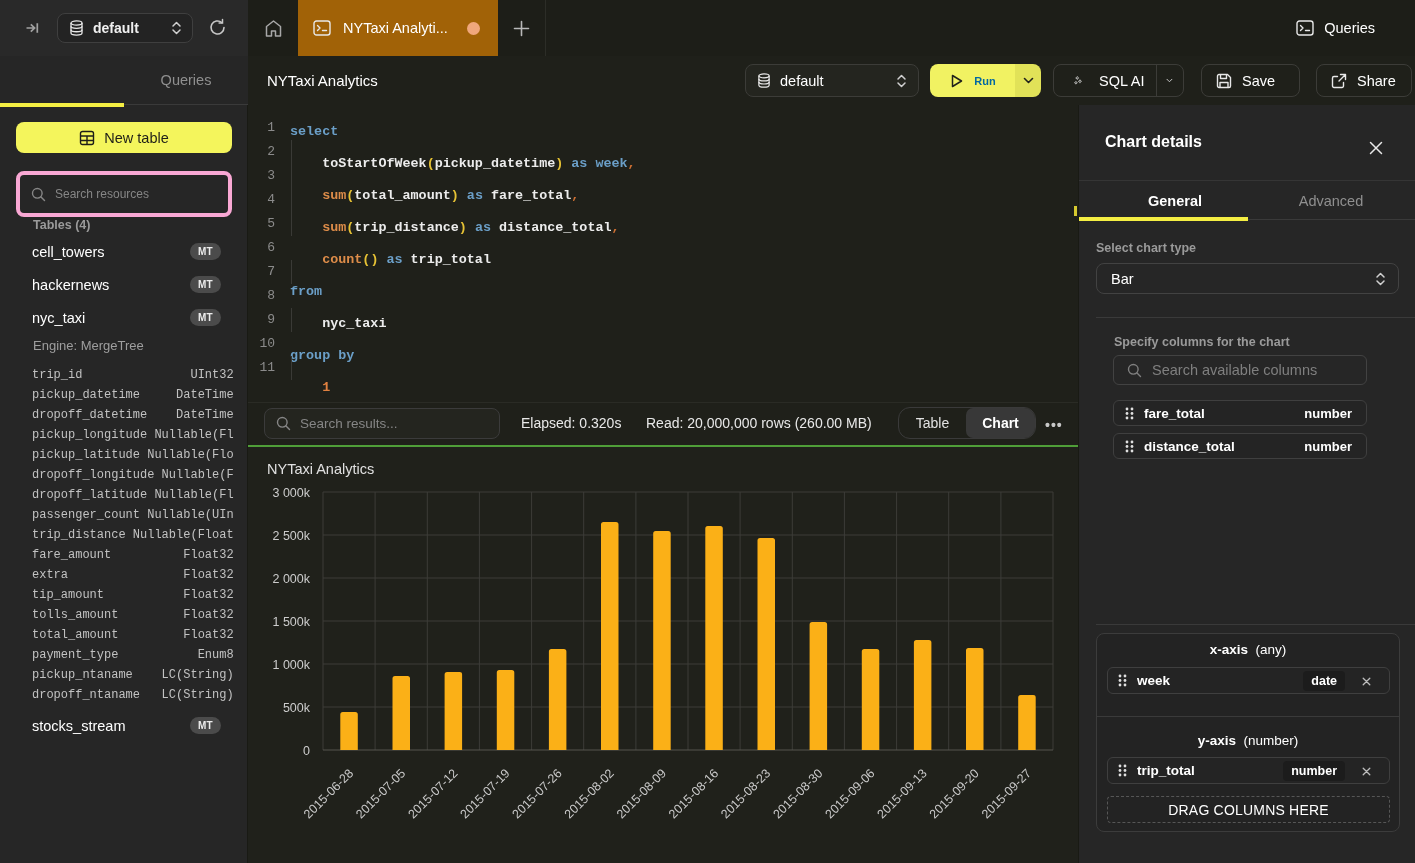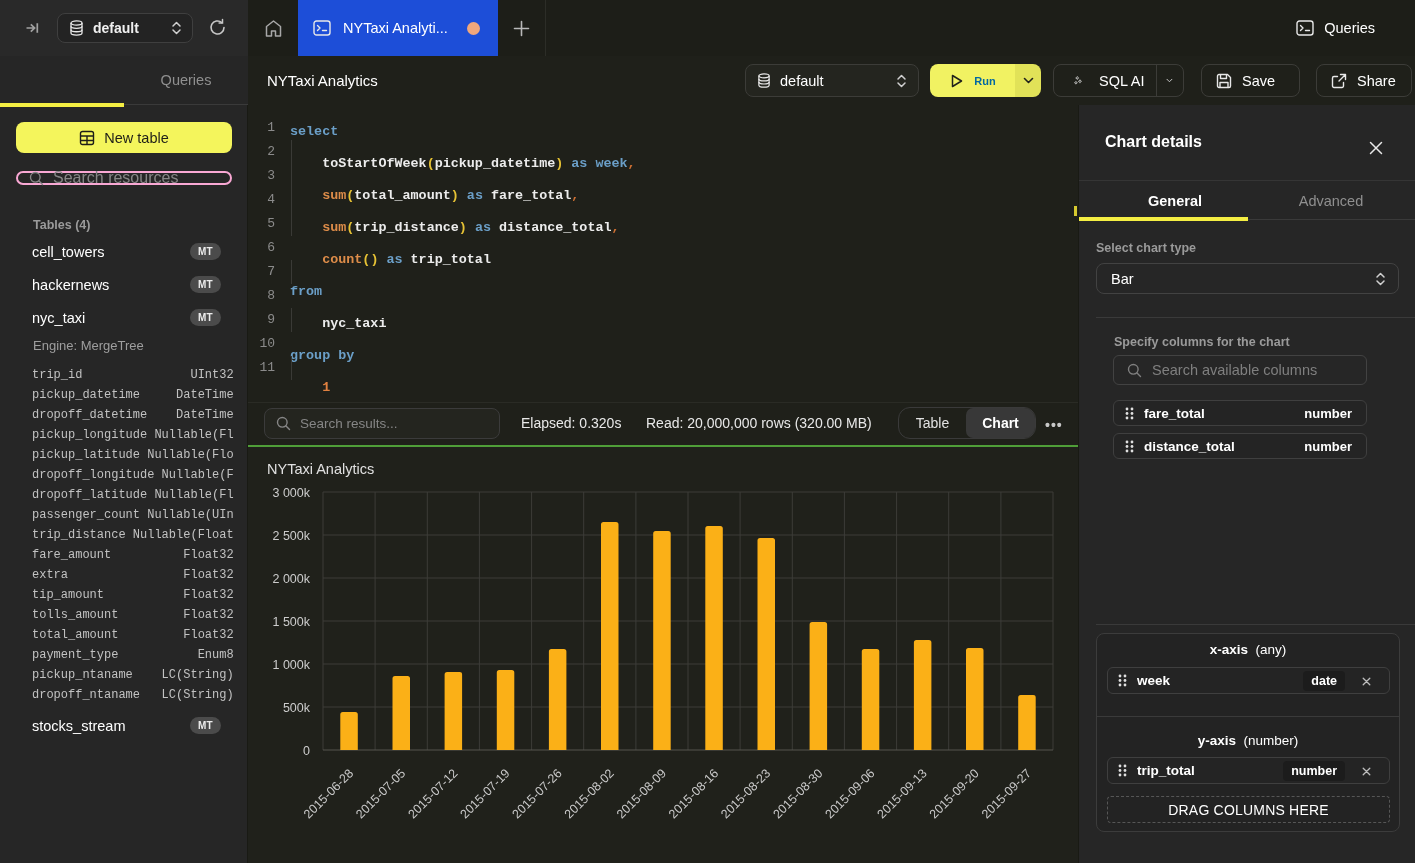--- a/index.html
+++ b/index.html
@@ -10,21 +10,21 @@
 
   
   #topbar { left:0; top:0; width:1415px; height:56px; background:#1d1e18; }
   #topbarleft { left:0; top:0; width:248px; height:56px; background:#292929; }
   #collapse { left:26px; top:22px; }
   #dbsel { left:57px; top:13px; width:136px; height:30px; background:#232323;
     border:1px solid #3f3f3f; border-radius:8px; display:flex; align-items:center; }
   #dbsel .txt { color:#f0f0f0; font-size:14px; font-weight:600; margin-left:9px; }
   #refresh { left:208px; top:18px; }
   #hometab { left:248px; top:0; width:50px; height:56px; display:flex; align-items:center; justify-content:center; }
-  #activetab { left:298px; top:0; width:200px; height:56px; background:#1d4ed8; display:flex; align-items:center; }
+  #activetab { left:298px; top:0; width:200px; height:56px; background:#a16207; display:flex; align-items:center; }
   #activetab .txt { color:#ffffff; font-size:14.5px; font-weight:500; margin-left:12px; }
   #activetab .dot { width:13px; height:13px; border-radius:50%; background:#f0a77c; margin-left:auto; margin-right:18px; }
   #plustab { left:498px; top:0; width:48px; height:56px; display:flex; align-items:center; justify-content:center; border-right:1px solid #2c2d27; }
   #queriesbtn { right:40px; top:0; height:56px; display:flex; align-items:center; color:#fff; font-size:14.5px; font-weight:500; }
   #queriesbtn svg { margin-right:10px; }
 
   
   #sidetabs { left:0; top:56px; width:248px; height:49px; background:#262626; border-bottom:1px solid #3a3a3a; z-index:3; }
   #sidetabs .tab { position:absolute; top:0; width:124px; height:48px; display:flex; align-items:center; justify-content:center; font-size:14.5px; }
   #tab-tables { left:0; color:#fff; font-weight:600; }
@@ -44,22 +44,22 @@
   #runarrow { width:26px; height:33px; background:#e1e258; display:flex; align-items:center; justify-content:center; }
   #sqlai { left:805px; width:131px; }
   #savebtn { left:953px; width:99px; }
   #sharebtn { left:1068px; width:96px; }
 
   
   #sidebar { left:0; top:105px; width:248px; height:758px; background:#262626; border-right:1px solid #191a14;padding-left:24px; }
   #newtable { position:absolute; left:16px; top:17px; width:216px; height:31px; background:#f4f55c; border-radius:8px;
     display:flex; align-items:center; justify-content:center; color:#1e1e18; font-size:14.5px; font-weight:500; }
   #newtable svg { margin-right:9px; }
-  #sidesearch { position:absolute; left:16px; top:66px; width:216px; height:14px; border:2px solid #f9a8d4; border-radius:8px;
-    display:flex; align-items:center; color:#868686; font-size:16px; }
+  #sidesearch { position:absolute; left:16px; top:66px; width:216px; height:46px; border:4px solid #f9a8d4; border-radius:8px;
+    display:flex; align-items:center; color:#868686; font-size:12px; }
   #sidesearch svg { margin:0 9px 0 11px; }
   #tableslabel { position:absolute; left:33px; top:113px; color:#9a9a9a; font-size:12.5px; font-weight:600; }
   .trow { position:absolute; left:32px; width:200px; height:20px; color:#fff; font-size:14.5px; font-weight:500; }
   .mt { position:absolute; right:11px; top:-1px; width:31px; height:17px; background:#4b4b4b; border-radius:9px;
      color:#ececec; font-size:10px; font-weight:700; display:flex; align-items:center; justify-content:center; letter-spacing:.3px; }
   #engine { position:absolute; left:33px; top:233px; color:#9e9e9e; font-size:13px; }
   #cols { position:absolute; left:32px; top:260px; font-family:"Liberation Mono", monospace; font-size:12px;
      line-height:20px; color:#c2c2c2; white-space:pre; }
 
   
@@ -305,21 +305,21 @@
 
 <div id="resultsbar" class="abs">
   <div id="ressearch">
     <svg width="15" height="15" viewBox="0 0 15 15" fill="none" stroke="#868686" stroke-width="1.4" stroke-linecap="round">
       <circle cx="6.3" cy="6.3" r="4.8"></circle>
         <path d="M10 10l3.5 3.5"></path>
     </svg>
     Search results...
   </div>
   <div id="elapsed">Elapsed: 0.320s</div>
-  <div id="readrows">Read: 20,000,000 rows (320.00 MB)</div>
+  <div id="readrows">Read: 20,000,000 rows (260.00 MB)</div>
   <div id="seg">
       <div class="s1">Table</div>
       <div class="s2">Chart</div>
     </div>
   <div id="dots">•••</div>
 </div>
 <div id="greenline" class="abs"></div>
 
 <div id="chart" class="abs">
 <svg width="830" height="416" viewBox="0 0 830 416" font-family="Liberation Sans, sans-serif">

